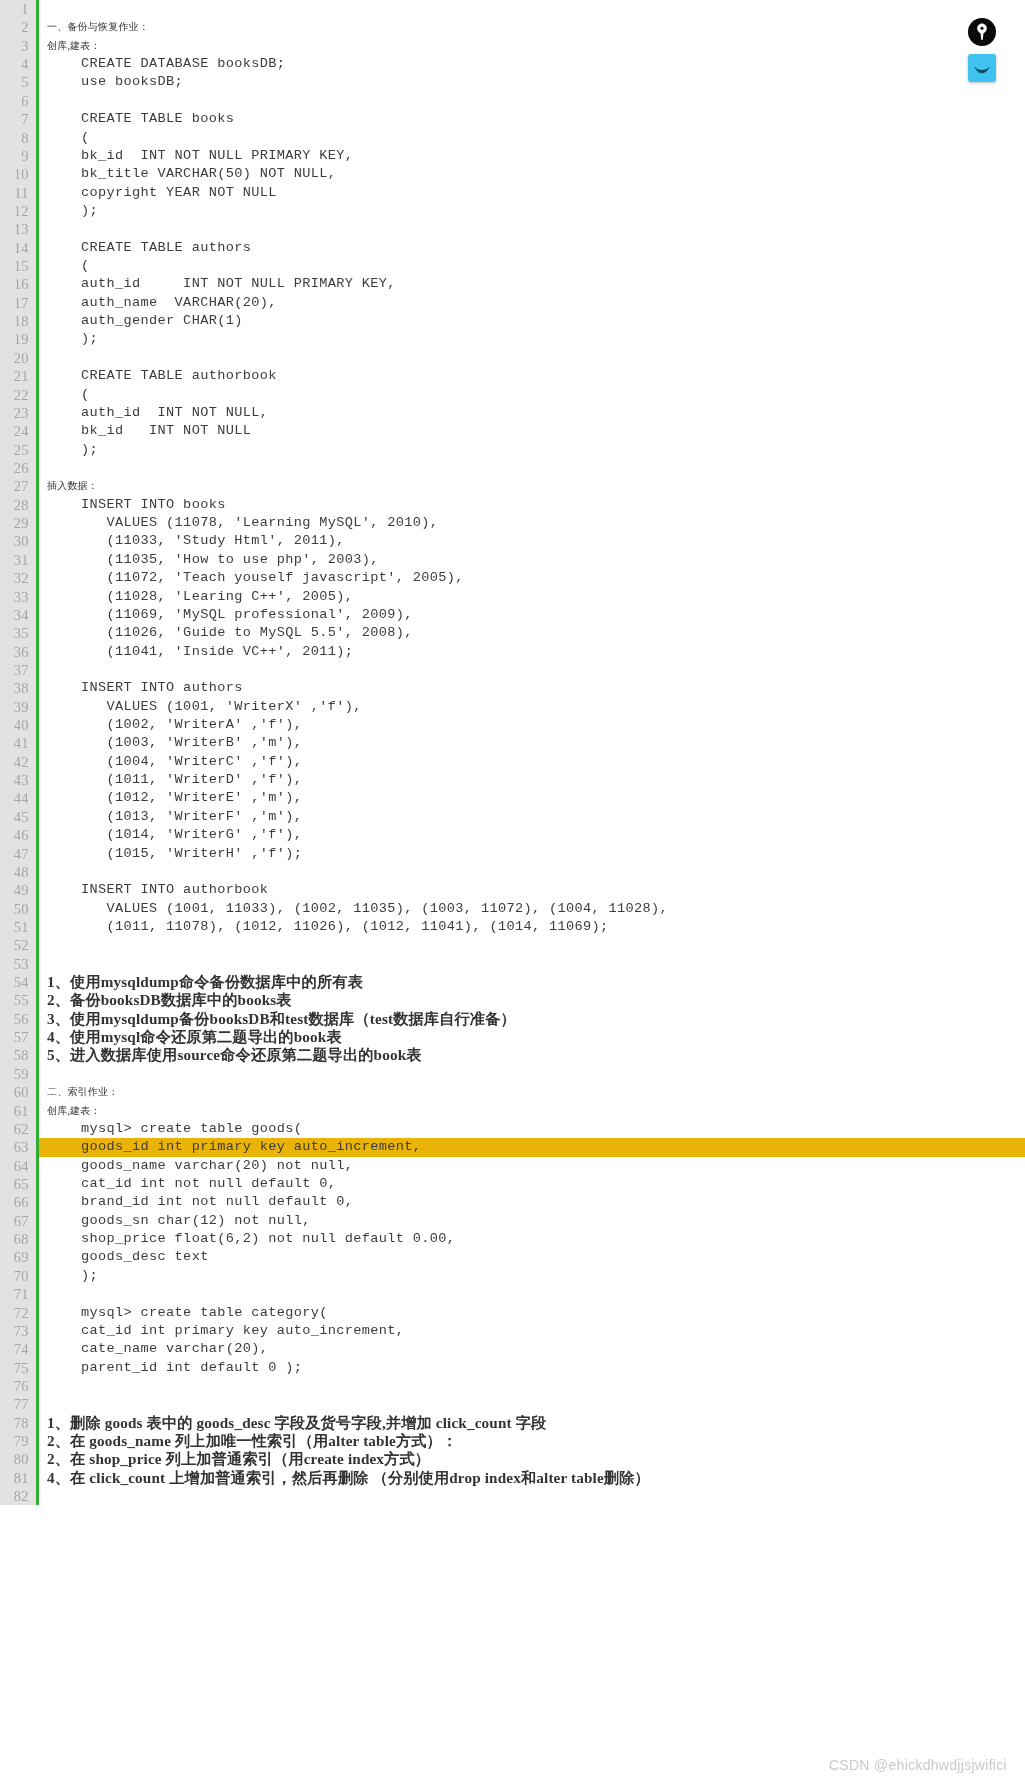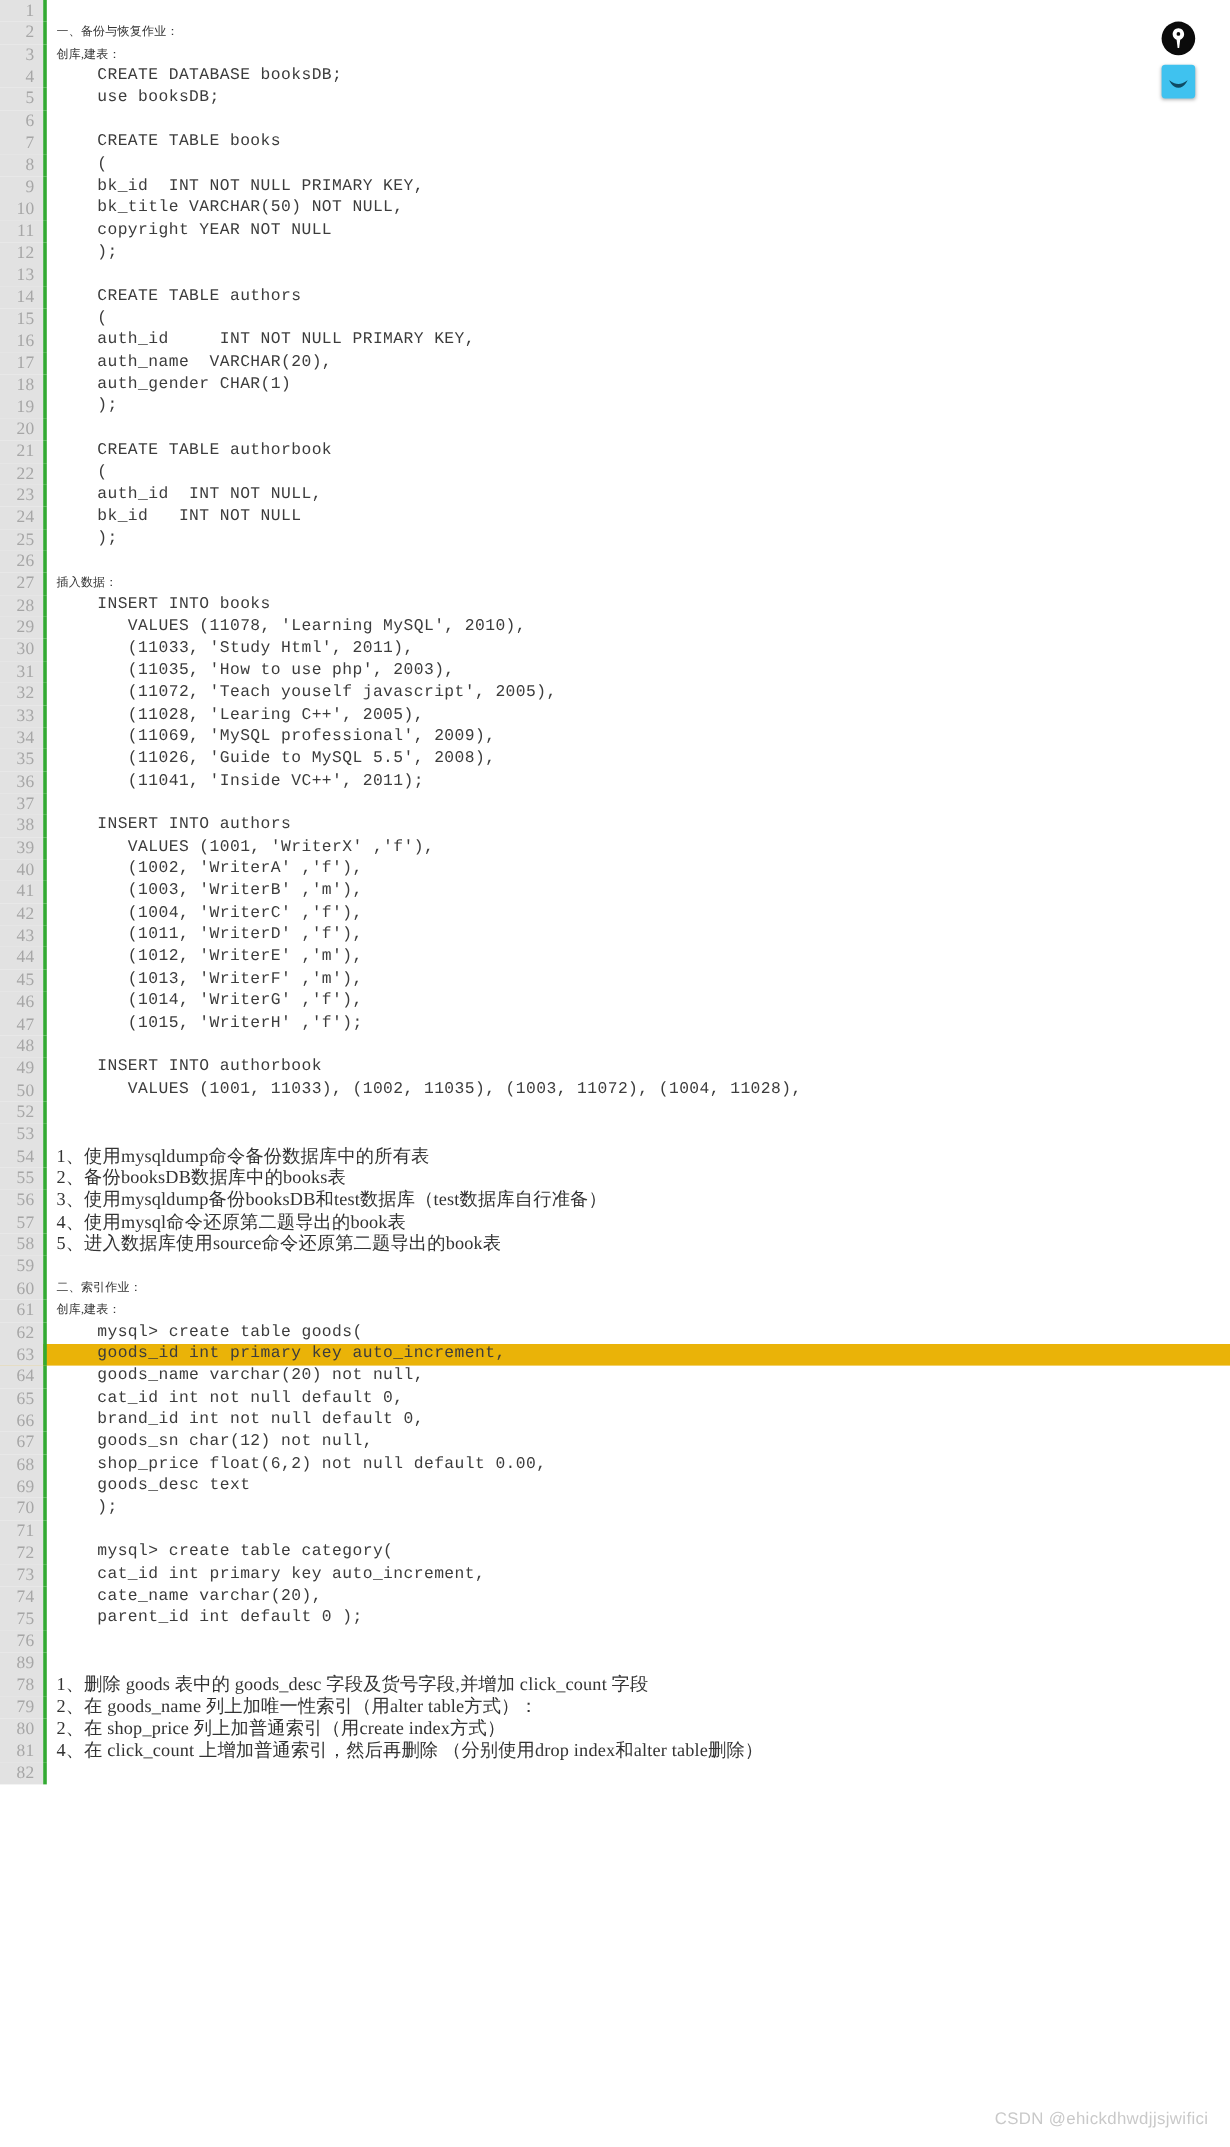--- a/index.html
+++ b/index.html
@@ -90,20 +90,21 @@
     font-family: "Liberation Serif", "DejaVu Serif", serif;
     font-size: 10px;
     letter-spacing: 0.2px;
     color: #333333;
   }
   .code-cell.mixed {
     font-family: "Liberation Serif", "DejaVu Serif", serif;
     font-size: 15.2px;
     letter-spacing: 0.15px;
     color: #333333;
+    font-weight: bold;
   }
 
   
   #top-rule {
     position: absolute;
     left: 0; top: 0;
     width: 1025px;
     height: 1px;
     background: #9a9a9a;
   }
@@ -204,20 +205,21 @@
         <div class="code-row"><span class="gutter-cell">41</span><span class="rule-cell"></span><span class="code-cell ">       (1003, 'WriterB' ,'m'),</span></div>
         <div class="code-row"><span class="gutter-cell">42</span><span class="rule-cell"></span><span class="code-cell ">       (1004, 'WriterC' ,'f'),</span></div>
         <div class="code-row"><span class="gutter-cell">43</span><span class="rule-cell"></span><span class="code-cell ">       (1011, 'WriterD' ,'f'),</span></div>
         <div class="code-row"><span class="gutter-cell">44</span><span class="rule-cell"></span><span class="code-cell ">       (1012, 'WriterE' ,'m'),</span></div>
         <div class="code-row"><span class="gutter-cell">45</span><span class="rule-cell"></span><span class="code-cell ">       (1013, 'WriterF' ,'m'),</span></div>
         <div class="code-row"><span class="gutter-cell">46</span><span class="rule-cell"></span><span class="code-cell ">       (1014, 'WriterG' ,'f'),</span></div>
         <div class="code-row"><span class="gutter-cell">47</span><span class="rule-cell"></span><span class="code-cell ">       (1015, 'WriterH' ,'f');</span></div>
         <div class="code-row"><span class="gutter-cell">48</span><span class="rule-cell"></span><span class="code-cell "></span></div>
         <div class="code-row"><span class="gutter-cell">49</span><span class="rule-cell"></span><span class="code-cell ">    INSERT INTO authorbook</span></div>
         <div class="code-row"><span class="gutter-cell">50</span><span class="rule-cell"></span><span class="code-cell ">       VALUES (1001, 11033), (1002, 11035), (1003, 11072), (1004, 11028),</span></div>
+        <div class="code-row"><span class="gutter-cell">51</span><span class="rule-cell"></span><span class="code-cell ">       (1011, 11078), (1012, 11026), (1012, 11041), (1014, 11069);</span></div>
         <div class="code-row"><span class="gutter-cell">52</span><span class="rule-cell"></span><span class="code-cell "></span></div>
         <div class="code-row"><span class="gutter-cell">53</span><span class="rule-cell"></span><span class="code-cell "></span></div>
         <div class="code-row"><span class="gutter-cell">54</span><span class="rule-cell"></span><span class="code-cell mixed">1、使用mysqldump命令备份数据库中的所有表</span></div>
         <div class="code-row"><span class="gutter-cell">55</span><span class="rule-cell"></span><span class="code-cell mixed">2、备份booksDB数据库中的books表</span></div>
         <div class="code-row"><span class="gutter-cell">56</span><span class="rule-cell"></span><span class="code-cell mixed">3、使用mysqldump备份booksDB和test数据库（test数据库自行准备）</span></div>
         <div class="code-row"><span class="gutter-cell">57</span><span class="rule-cell"></span><span class="code-cell mixed">4、使用mysql命令还原第二题导出的book表</span></div>
         <div class="code-row"><span class="gutter-cell">58</span><span class="rule-cell"></span><span class="code-cell mixed">5、进入数据库使用source命令还原第二题导出的book表</span></div>
         <div class="code-row"><span class="gutter-cell">59</span><span class="rule-cell"></span><span class="code-cell "></span></div>
         <div class="code-row"><span class="gutter-cell">60</span><span class="rule-cell"></span><span class="code-cell prose">二、索引作业：</span></div>
         <div class="code-row"><span class="gutter-cell">61</span><span class="rule-cell"></span><span class="code-cell prose">创库,建表：</span></div>
@@ -229,21 +231,21 @@
         <div class="code-row"><span class="gutter-cell">67</span><span class="rule-cell"></span><span class="code-cell ">    goods_sn char(12) not null,</span></div>
         <div class="code-row"><span class="gutter-cell">68</span><span class="rule-cell"></span><span class="code-cell ">    shop_price float(6,2) not null default 0.00,</span></div>
         <div class="code-row"><span class="gutter-cell">69</span><span class="rule-cell"></span><span class="code-cell ">    goods_desc text</span></div>
         <div class="code-row"><span class="gutter-cell">70</span><span class="rule-cell"></span><span class="code-cell ">    );</span></div>
         <div class="code-row"><span class="gutter-cell">71</span><span class="rule-cell"></span><span class="code-cell "></span></div>
         <div class="code-row"><span class="gutter-cell">72</span><span class="rule-cell"></span><span class="code-cell ">    mysql&gt; create table category(</span></div>
         <div class="code-row"><span class="gutter-cell">73</span><span class="rule-cell"></span><span class="code-cell ">    cat_id int primary key auto_increment,</span></div>
         <div class="code-row"><span class="gutter-cell">74</span><span class="rule-cell"></span><span class="code-cell ">    cate_name varchar(20),</span></div>
         <div class="code-row"><span class="gutter-cell">75</span><span class="rule-cell"></span><span class="code-cell ">    parent_id int default 0 );</span></div>
         <div class="code-row"><span class="gutter-cell">76</span><span class="rule-cell"></span><span class="code-cell "></span></div>
-        <div class="code-row"><span class="gutter-cell">89</span><span class="rule-cell"></span><span class="code-cell "></span></div>
+        <div class="code-row"><span class="gutter-cell">77</span><span class="rule-cell"></span><span class="code-cell "></span></div>
         <div class="code-row"><span class="gutter-cell">78</span><span class="rule-cell"></span><span class="code-cell mixed">1、删除 goods 表中的 goods_desc 字段及货号字段,并增加 click_count 字段</span></div>
         <div class="code-row"><span class="gutter-cell">79</span><span class="rule-cell"></span><span class="code-cell mixed">2、在 goods_name 列上加唯一性索引（用alter table方式）：</span></div>
         <div class="code-row"><span class="gutter-cell">80</span><span class="rule-cell"></span><span class="code-cell mixed">2、在 shop_price 列上加普通索引（用create index方式）</span></div>
         <div class="code-row"><span class="gutter-cell">81</span><span class="rule-cell"></span><span class="code-cell mixed">4、在 click_count 上增加普通索引，然后再删除 （分别使用drop index和alter table删除）</span></div>
         <div class="code-row"><span class="gutter-cell">82</span><span class="rule-cell"></span><span class="code-cell "></span></div>
       </div>
   </div>
 
   <div id="float-icons">
 

